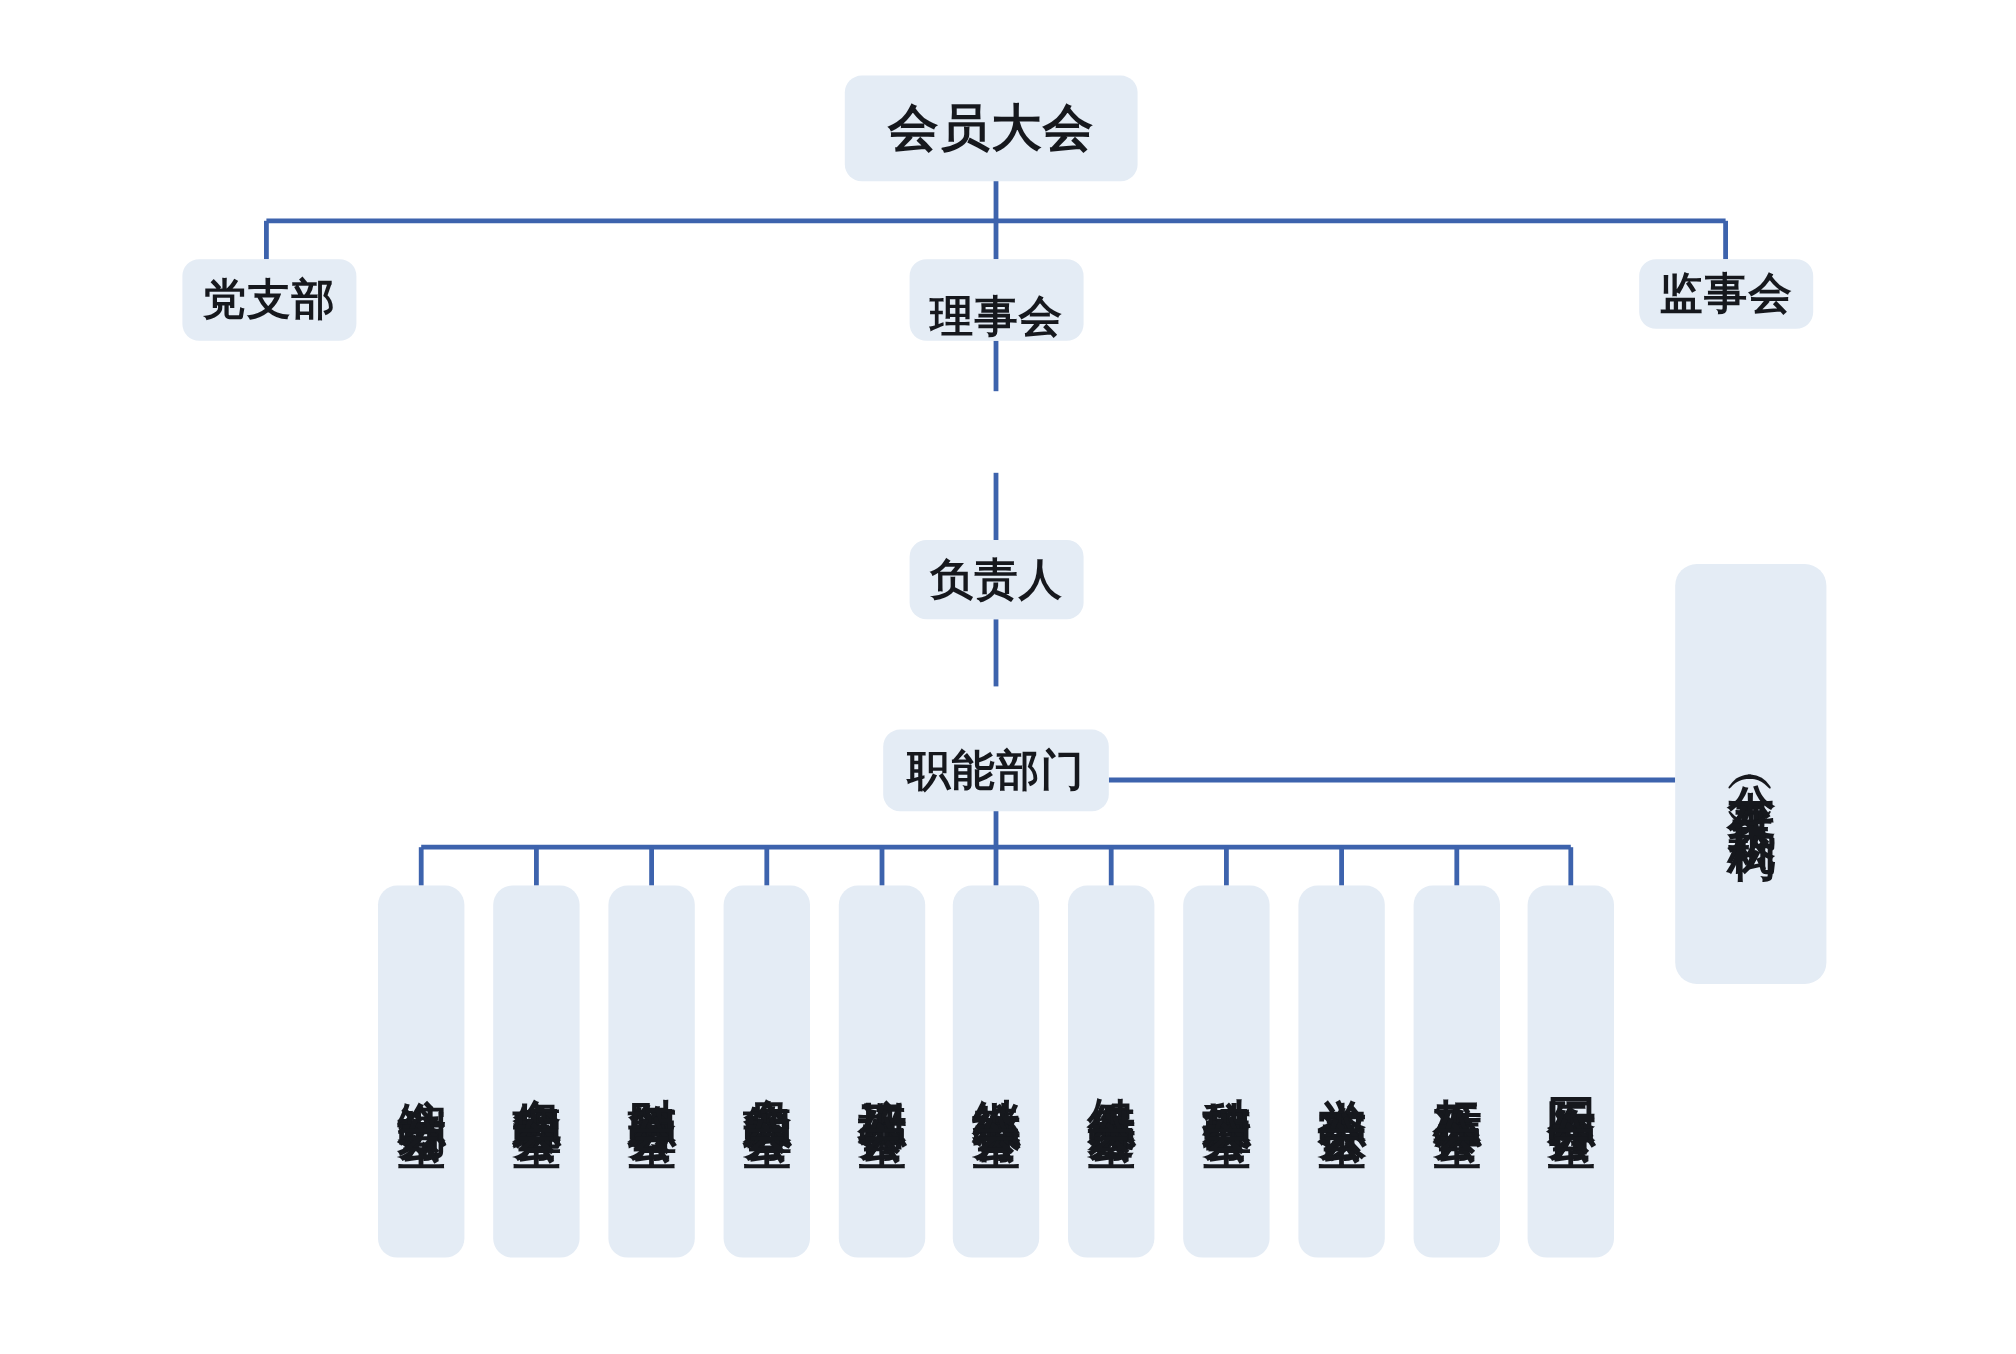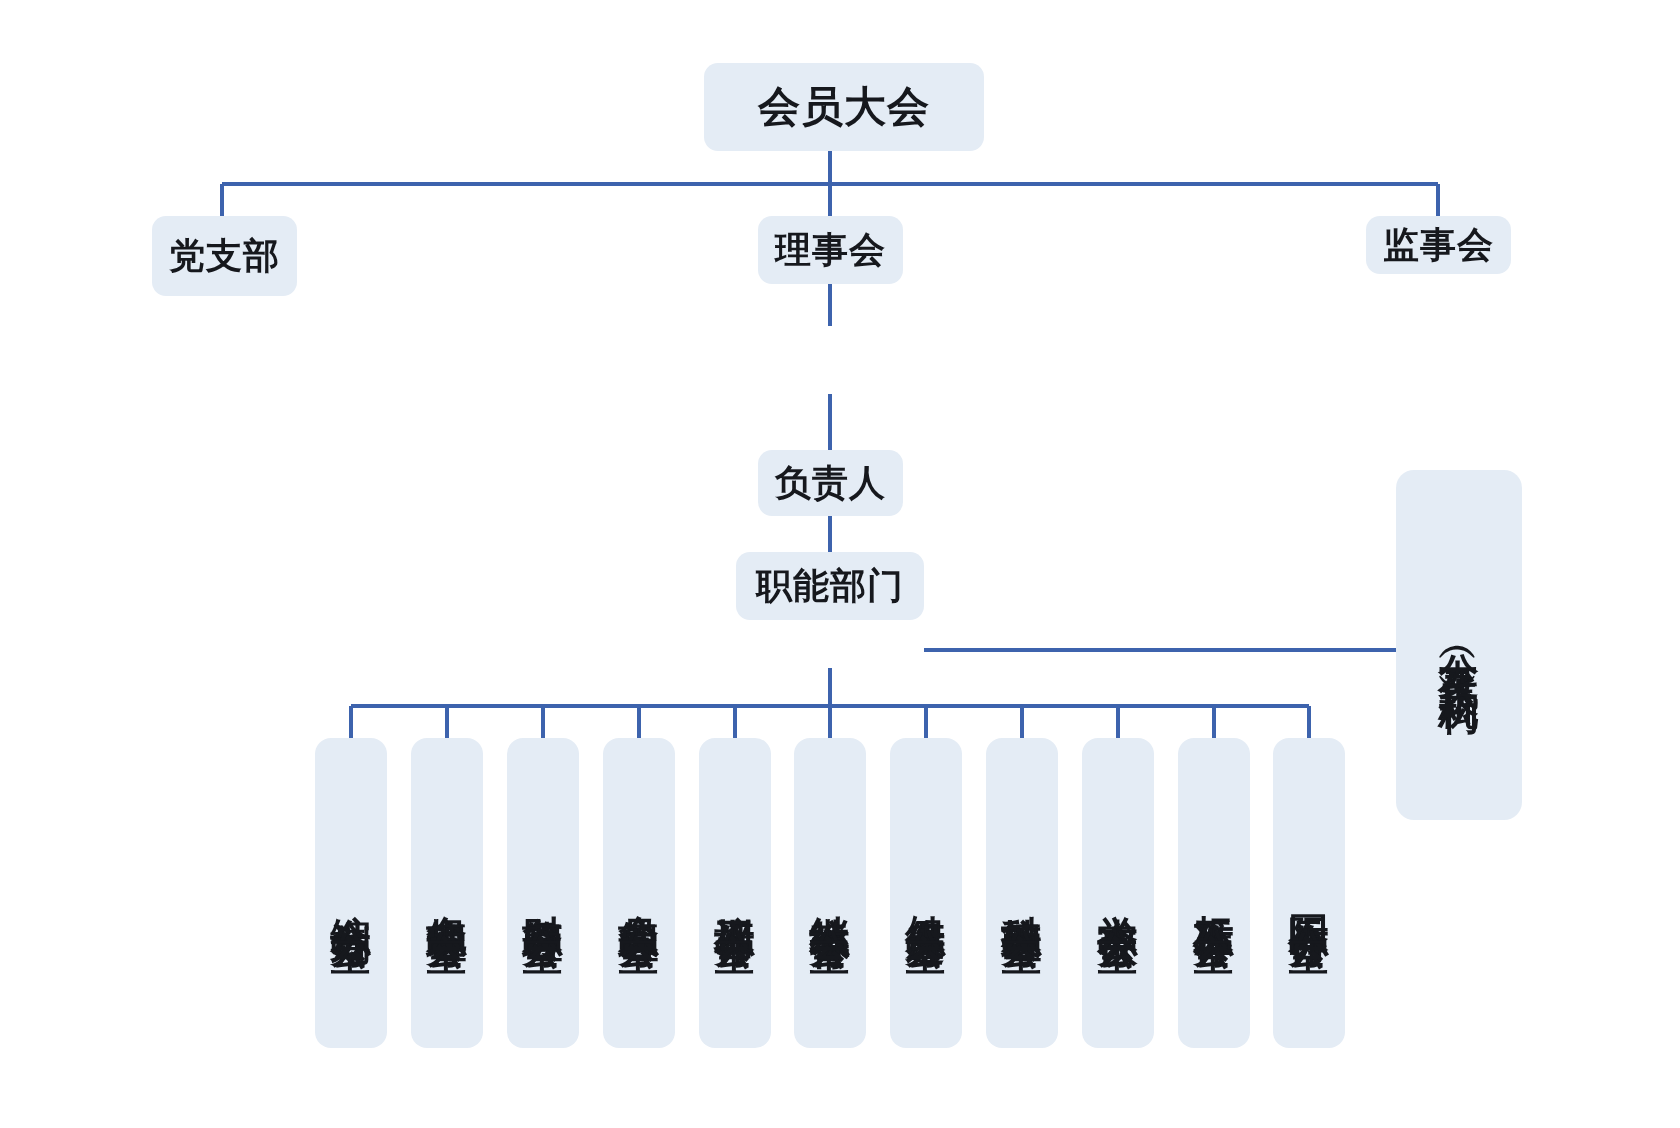--- a/index.html
+++ b/index.html
@@ -97,40 +97,40 @@
       <path d="M 735 706 L 735 738"></path>
       <path d="M 830 706 L 830 738"></path>
       <path d="M 926 706 L 926 738"></path>
       <path d="M 1022 706 L 1022 738"></path>
       <path d="M 1118 706 L 1118 738"></path>
       <path d="M 1214 706 L 1214 738"></path>
       <path d="M 1309 706 L 1309 738"></path>
     </g>
   </svg>
 
-  <div class="node horiz" style="left:704px; top:63px; width:280px; height:88px;">
+  <div class="node horiz" style="left:704px; top:63px; width:244px; height:88px;">
     <span>会员大会</span>
   </div>
 
-  <div class="node horiz small" style="left:152px; top:216px; width:145px; height:80px;">
+  <div class="node horiz small" style="left:152px; top:216px; width:145px; height:68px;">
     <span>党支部</span>
   </div>
-  <div class="node horiz small" style="left:758px; top:216px; width:145px; height:68px;">
+  <div class="node horiz small" style="left:758px; top:216px; width:145px; height:68px;align-items:flex-end;">
     <span>理事会</span>
   </div>
   <div class="node horiz small" style="left:1366px; top:216px; width:145px; height:58px;">
     <span>监事会</span>
   </div>
 
 
   <div class="node horiz small" style="left:758px; top:450px; width:145px; height:66px;">
     <span>负责人</span>
   </div>
 
-  <div class="node horiz small" style="left:736px; top:552px; width:188px; height:68px;">
+  <div class="node horiz small" style="left:736px; top:608px; width:188px; height:68px;">
     <span>职能部门</span>
   </div>
 
   <div class="node vert branchnode" style="left:1396px; top:470px; width:126px; height:350px;">
     <span>分支（代表）机构</span>
   </div>
 
   <div class="node vert" style="left:315px; top:738px; width:72px; height:310px;">
     <span>综合计划办公室</span>
   </div>

